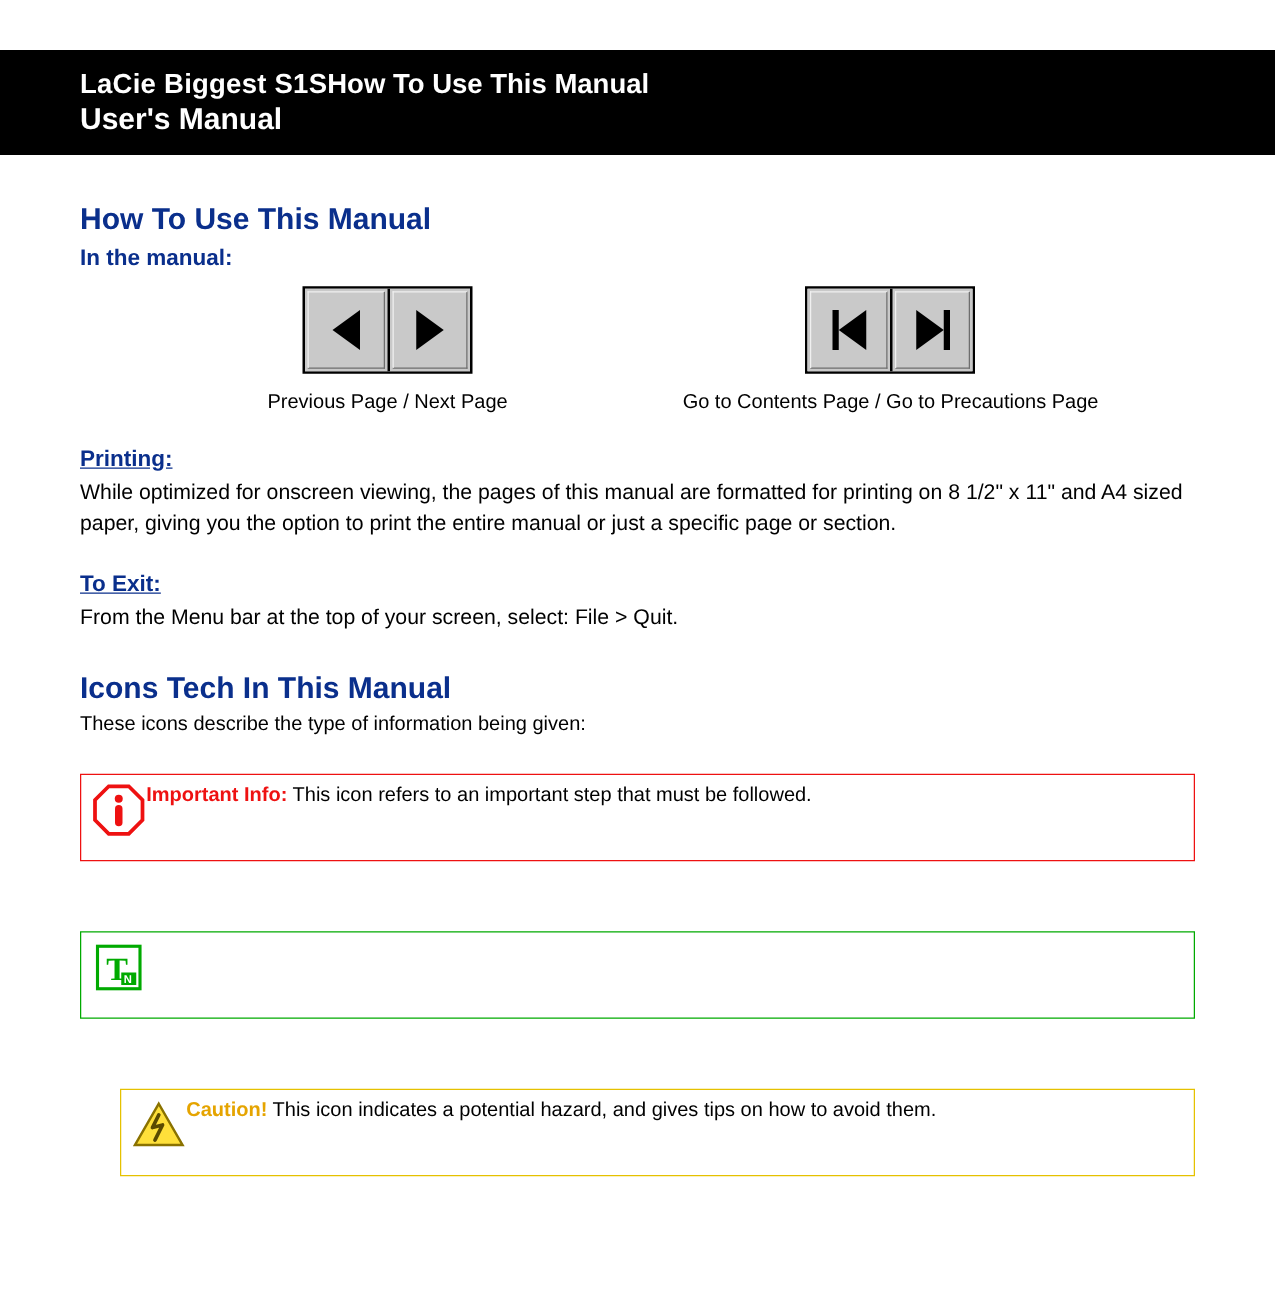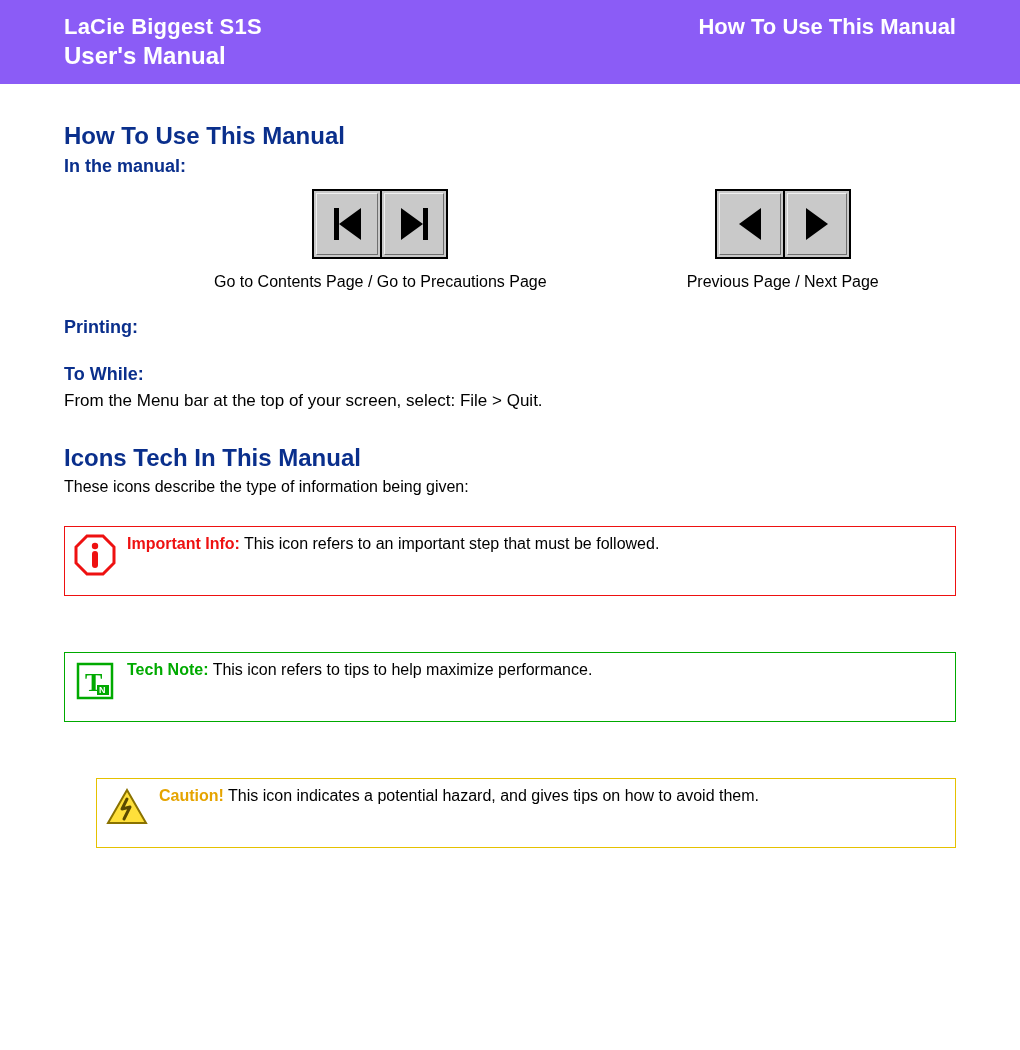--- a/index.html
+++ b/index.html
@@ -4,27 +4,27 @@
 <style>
   * { box-sizing: border-box; margin: 0; padding: 0; }
   body {
     width: 1020px;
     height: 1050px;
     font-family: "Futura", "Trebuchet MS", Arial, sans-serif;
     background: #fff;
     color: #000;
   }
   .banner {
-    background: #8b5cf6;
+    background: #000000;
     color: #fff;
     padding: 14px 64px 14px 64px;
     display: flex;
-    justify-content: space-between;
     align-items: flex-start;
     font-weight: 700;
+    margin-top: 40px;
   }
   .banner .left-col { display:flex; flex-direction:column; }
   .banner .product { font-size: 22px; letter-spacing:0.2px; }
   .banner .subtitle { font-size: 24px; margin-top: 2px; }
   .banner .right-title { font-size: 22px; }
   .content { padding: 28px 64px 0 64px; }
   h2.section {
     color: #0a2f8c;
     font-size: 24px;
     font-weight: 700;
@@ -37,20 +37,21 @@
     font-size: 18px;
     margin-top: 4px;
     margin-bottom: 12px;
   }
   .subhead2 {
     color: #0a2f8c;
     font-weight: 700;
     font-size: 18px;
     margin-top: 26px;
     margin-bottom: 4px;
+    text-decoration: underline;
   }
   .para { font-size: 17px; line-height: 1.45; }
   .toolbar-row {
     display: flex;
     gap: 140px;
     margin: 6px 0 8px 0;
     padding-left: 150px;
   }
   .btn-group {
     display:flex;
@@ -95,21 +96,20 @@
   }
   .bar { width:5px; height:32px; background:#000; }
   .combo { display:flex; align-items:center; }
   .caption { font-size:16px; margin-top:14px; text-align:center; }
   .icons-intro { font-size:16px; margin-bottom: 30px; }
   .callout {
     border:1px solid;
     padding: 6px 8px 18px 8px;
     display:flex;
     align-items:flex-start;
-    gap:10px;
     margin-bottom: 56px;
     min-height: 62px;
   }
   .callout.red { border-color:#e11; }
   .callout.green { border-color:#0a0; }
   .callout.yellow { border-color:#e5c100;margin-left:32px; }
   .callout .txt { font-size:16px; padding-top:2px; }
   .callout .label { font-weight:700; }
   .callout.red .label { color:#e11; }
   .callout.green .label { color:#0a0; }
@@ -130,50 +130,51 @@
 
 <div class="content">
 
   <h2 class="section">How To Use This Manual</h2>
   <div class="subhead">In the manual:</div>
 
   <div class="toolbar-row">
     <div class="btn-group">
       <div class="btn-pair">
         <div class="nav-btn">
+          <span class="tri-left"></span>
+        </div>
+        <div class="nav-btn">
+          <span class="tri-right"></span>
+        </div>
+      </div>
+      <div class="caption">Previous Page / Next Page</div>
+    </div>
+    <div class="btn-group">
+      <div class="btn-pair">
+        <div class="nav-btn">
           <span class="combo">
             <span class="bar"></span>
               <span class="tri-left"></span>
           </span>
         </div>
         <div class="nav-btn">
           <span class="combo">
             <span class="tri-right"></span>
               <span class="bar"></span>
           </span>
         </div>
       </div>
       <div class="caption">Go to Contents Page / Go to Precautions Page</div>
     </div>
-    <div class="btn-group">
-      <div class="btn-pair">
-        <div class="nav-btn">
-          <span class="tri-left"></span>
-        </div>
-        <div class="nav-btn">
-          <span class="tri-right"></span>
-        </div>
-      </div>
-      <div class="caption">Previous Page / Next Page</div>
-    </div>
   </div>
 
   <div class="subhead2">Printing:</div>
-
-  <div class="subhead2">To While:</div>
+  <div class="para">While optimized for onscreen viewing, the pages of this manual are formatted for printing on 8 1/2" x 11" and A4 sized paper, giving you the option to print the entire manual or just a specific page or section.</div>
+
+  <div class="subhead2">To Exit:</div>
   <div class="para">From the Menu bar at the top of your screen, select: File &gt; Quit.</div>
 
   <h2 class="section" style="margin-top:30px">Icons Tech In This Manual</h2>
   <div class="icons-intro">These icons describe the type of information being given:</div>
 
   <div class="callout red">
     <div class="icon-box">
       <svg width="42" height="42" viewBox="0 0 42 42">
         <polygon points="13,2 29,2 40,13 40,29 29,40 13,40 2,29 2,13" fill="none" stroke="#e11" stroke-width="3"></polygon>
         <circle cx="21" cy="12" r="3.2" fill="#e11"></circle>
@@ -188,23 +189,20 @@
   <div class="callout green">
     <div class="icon-box">
       <svg width="40" height="40" viewBox="0 0 40 40">
         <rect x="3" y="3" width="34" height="34" fill="none" stroke="#0a0" stroke-width="2.5"></rect>
         <text x="10" y="30" font-family="Georgia,serif" font-size="26" font-weight="700" fill="#0a0">T</text>
         <text x="23" y="33" font-family="Arial" font-size="11" font-weight="700" fill="#fff" stroke="#0a0" stroke-width="0.4">N</text>
         <rect x="22" y="24" width="12" height="10" fill="#0a0"></rect>
         <text x="24" y="32" font-family="Arial" font-size="9" font-weight="700" fill="#fff">N</text>
       </svg>
     </div>
-    <div class="txt">
-      <span class="label">Tech Note:</span><span> This icon refers to tips to help maximize performance.</span>
-    </div>
   </div>
 
   <div class="callout yellow">
     <div class="icon-box">
       <svg width="44" height="40" viewBox="0 0 44 40">
         <polygon points="22,3 41,36 3,36" fill="#ffe03a" stroke="#8a7200" stroke-width="2"></polygon>
         <polyline points="22,12 17,22 25,20 19,32" fill="none" stroke="#5a4a00" stroke-width="3" stroke-linejoin="round" stroke-linecap="round"></polyline>
       </svg>
     </div>
     <div class="txt">

